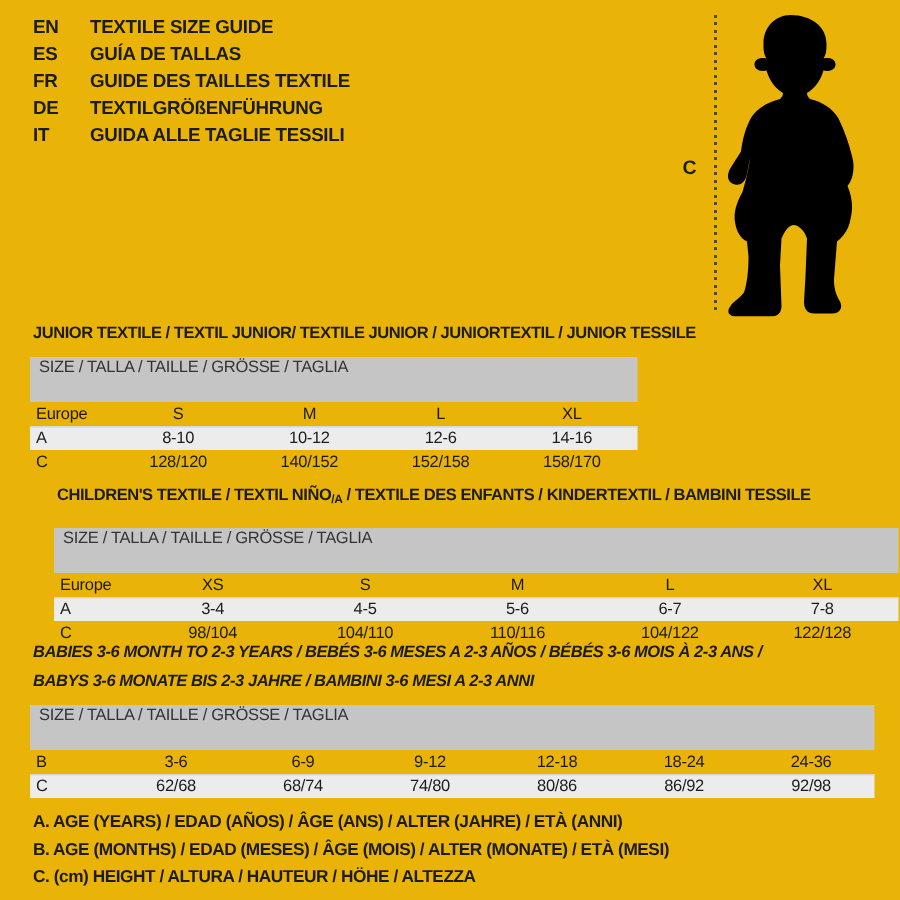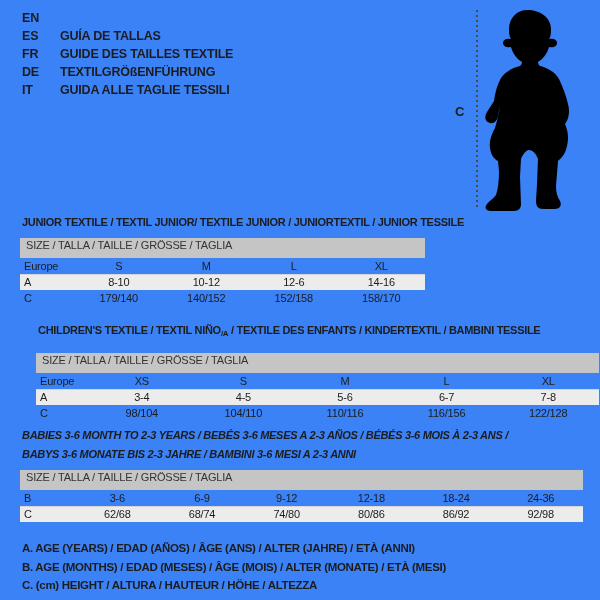--- a/index.html
+++ b/index.html
@@ -5,21 +5,21 @@
   :root{
     --header-bg:#c5c5c5;
     --row-stripe:#ececec;
     --text:#1c1c1c;
     --silhouette:#000000;
     --dotted-line:#4a4a4a;
   }
   *{box-sizing:border-box;}
   html,body{margin:0;padding:0;background:#fff;}
   .page{
-    position:relative;width:600px;height:600px;background:#3b82f6;overflow:hidden;
+    position:relative;width:600px;height:600px;background:#eab308;overflow:hidden;
     font-family:"Liberation Sans", sans-serif;color:var(--text);
     letter-spacing:-0.2px;
   }
   
   .lang-list{position:absolute;left:22px;top:9px;}
   .lang-row{display:flex;font-weight:bold;font-size:12.5px;line-height:18px;white-space:nowrap;}
   .lang-code{width:38px;flex:0 0 38px;}
   
   .height-line{
     position:absolute;left:476px;top:10px;width:2px;height:198px;
@@ -34,39 +34,40 @@
   #tb2{top:426px;}
   .tbl-title{font-weight:bold;font-size:11px;line-height:14px;padding-left:2px;letter-spacing:-0.3px;white-space:nowrap;}
   #tb2 .tbl-title{line-height:19px;font-style:italic;}
   .subscript{font-size:8px;vertical-align:-2px;}
   .tbl{margin-top:9px;}
   #tb1 .tbl{margin-top:12px;}
   #tb2 .tbl{margin-top:6px;}
   #tb0 .tbl{width:405px;}
   #tb1 .tbl,#tb2 .tbl{width:563px;}
   .tbl-head{
-    height:20px;line-height:14px;background:var(--header-bg);
+    height:30px;line-height:14px;background:var(--header-bg);
     font-size:11px;color:#333;padding-left:6px;white-space:nowrap;
   }
   .trow{display:flex;height:16px;line-height:16px;font-size:11px;white-space:nowrap;}
   .trow .lbl{width:55px;flex:0 0 55px;padding-left:4px;text-align:left;}
   .trow .val{flex:1;text-align:center;}
   .tbl > .trow:nth-child(3){background:var(--row-stripe);box-shadow:inset 0 1px 0 #d6d6d6;}
   
   .legend{position:absolute;left:22px;top:539px;}
   .legend-line{font-weight:bold;font-size:11.5px;line-height:18.5px;letter-spacing:-0.3px;white-space:nowrap;}
 </style>
 </head>
 <body>
 
 <div class="page">
 
   <div class="lang-list">
       <div class="lang-row">
         <span class="lang-code">EN</span>
+        <span class="lang-label">TEXTILE SIZE GUIDE</span>
       </div>
       <div class="lang-row">
         <span class="lang-code">ES</span>
         <span class="lang-label">GUÍA DE TALLAS</span>
       </div>
       <div class="lang-row">
         <span class="lang-code">FR</span>
         <span class="lang-label">GUIDE DES TAILLES TEXTILE</span>
       </div>
       <div class="lang-row">
@@ -112,21 +113,21 @@
           </div>
           <div class="trow">
             <span class="lbl">A</span>
             <span class="val">8-10</span>
             <span class="val">10-12</span>
             <span class="val">12-6</span>
             <span class="val">14-16</span>
           </div>
           <div class="trow">
             <span class="lbl">C</span>
-            <span class="val">179/140</span>
+            <span class="val">128/120</span>
             <span class="val">140/152</span>
             <span class="val">152/158</span>
             <span class="val">158/170</span>
           </div>
         </div>
       </section>
       <section class="table-block" id="tb1">
         <div class="tbl-title">
           <div><span>CHILDREN'S TEXTILE / TEXTIL NIÑO</span><span class="subscript">/A</span><span> / TEXTILE DES ENFANTS / KINDERTEXTIL / BAMBINI TESSILE</span></div>
         </div>
@@ -146,21 +147,21 @@
             <span class="val">4-5</span>
             <span class="val">5-6</span>
             <span class="val">6-7</span>
             <span class="val">7-8</span>
           </div>
           <div class="trow">
             <span class="lbl">C</span>
             <span class="val">98/104</span>
             <span class="val">104/110</span>
             <span class="val">110/116</span>
-            <span class="val">116/156</span>
+            <span class="val">104/122</span>
             <span class="val">122/128</span>
           </div>
         </div>
       </section>
       <section class="table-block" id="tb2">
         <div class="tbl-title">
           <div><span>BABIES 3-6 MONTH TO 2-3 YEARS / BEBÉS 3-6 MESES A 2-3 AÑOS / BÉBÉS 3-6 MOIS À 2-3 ANS /</span></div>
           <div><span>BABYS 3-6 MONATE BIS 2-3 JAHRE / BAMBINI 3-6 MESI A 2-3 ANNI</span></div>
         </div>
         <div class="tbl">

